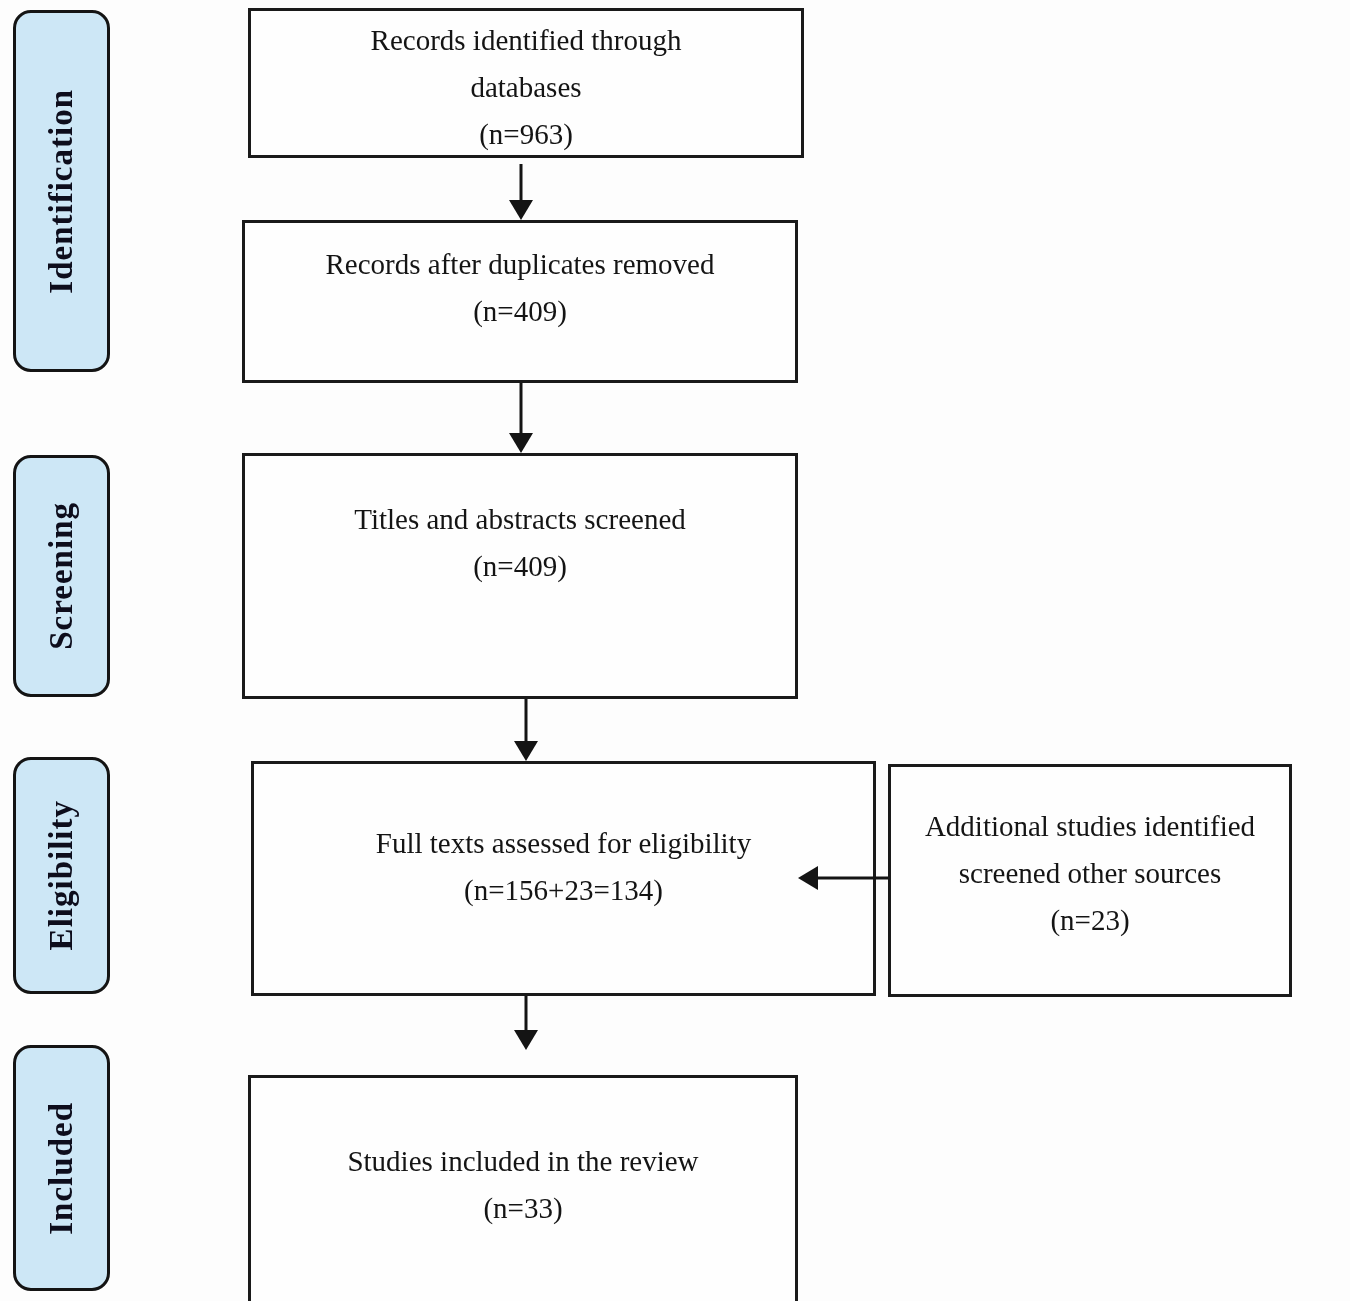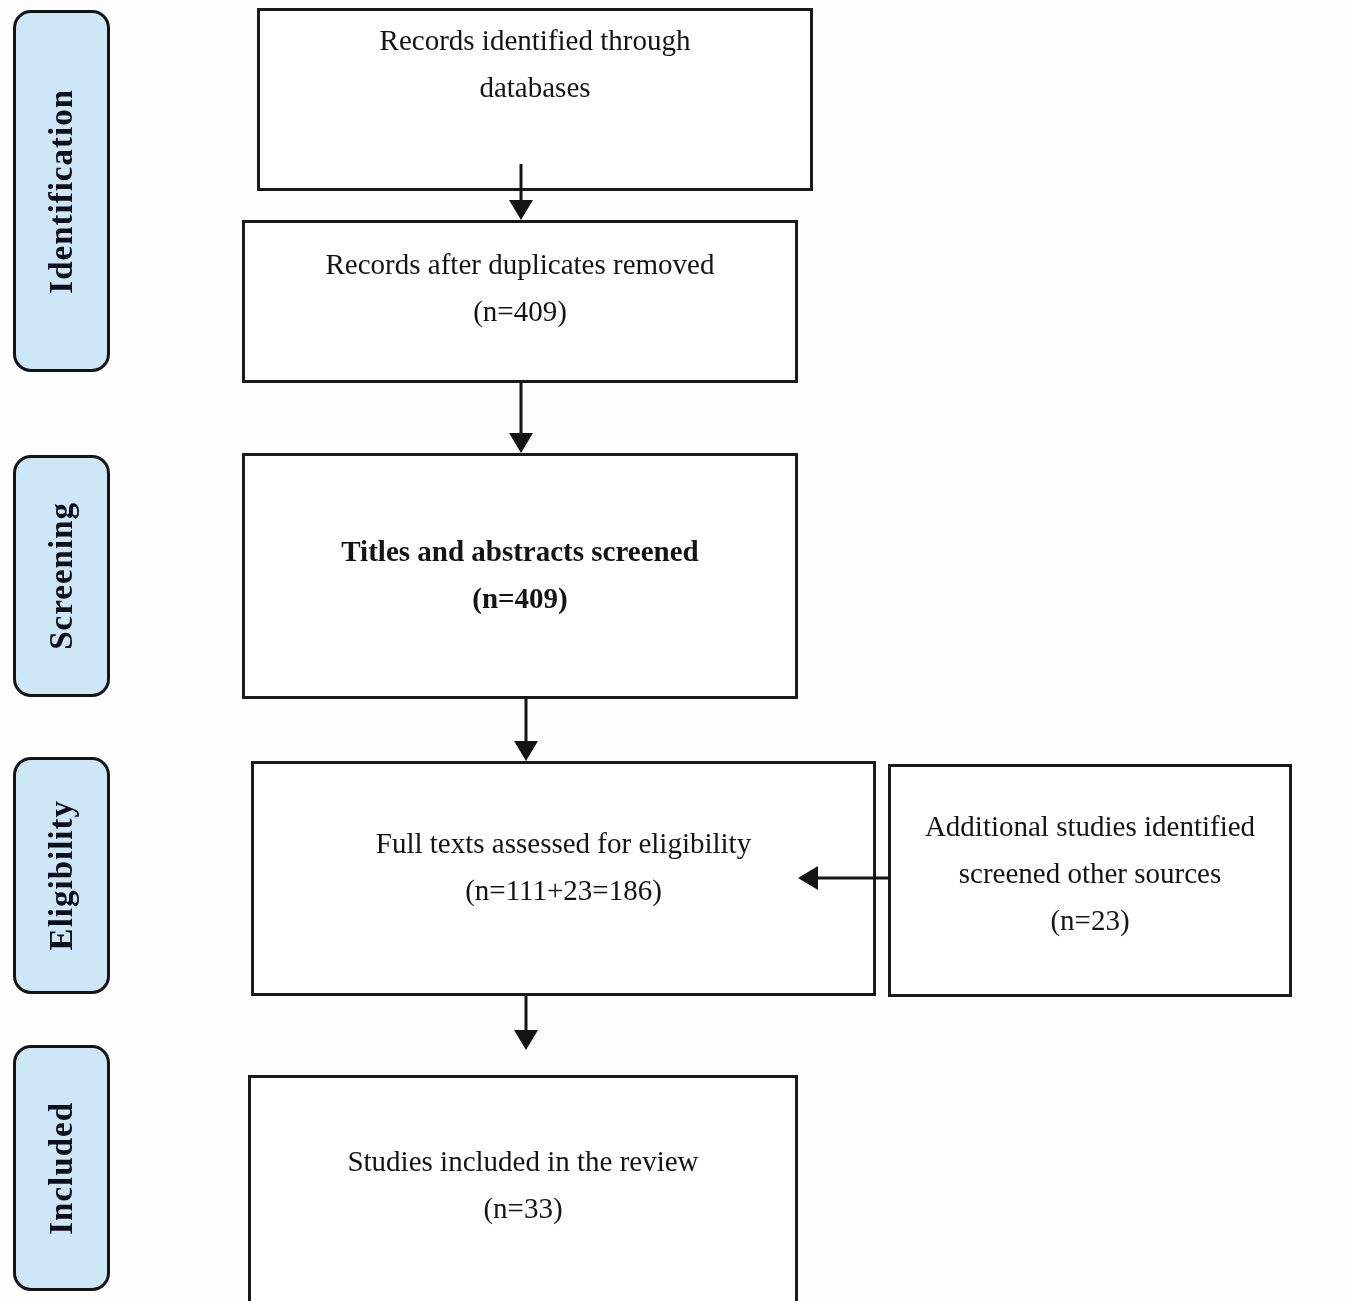--- a/index.html
+++ b/index.html
@@ -87,53 +87,54 @@
   <div class="stage" style="top:455px; height:242px;">
     <span class="stage-label">Screening</span>
   </div>
   <div class="stage" style="top:757px; height:237px;">
     <span class="stage-label">Eligibility</span>
   </div>
   <div class="stage" style="top:1045px; height:246px;">
     <span class="stage-label">Included</span>
   </div>
 
-  <div class="fbox" style="left:257px; top:8px; width:556px; height:183px; padding-top:6px;">
+  <div class="fbox" style="left:248px; top:8px; width:556px; height:150px; padding-top:6px;">
     <span class="line">Records identified through</span>
     <span class="line">databases</span>
+    <span class="line">(n=963)</span>
   </div>
 
   <div class="arrow-v" style="left:508px; top:164px; height:56px;">
     <span class="shaft"></span>
     <span class="head"></span>
   </div>
 
   <div class="fbox" style="left:242px; top:220px; width:556px; height:163px; padding-top:18px;">
     <span class="line">Records after duplicates removed</span>
     <span class="line">(n=409)</span>
   </div>
 
   <div class="arrow-v" style="left:508px; top:383px; height:70px;">
     <span class="shaft"></span>
     <span class="head"></span>
   </div>
 
-  <div class="fbox" style="left:242px; top:453px; width:556px; height:246px; padding-top:72px;font-weight:bold;">
+  <div class="fbox" style="left:242px; top:453px; width:556px; height:246px; padding-top:40px;">
     <span class="line">Titles and abstracts screened</span>
     <span class="line">(n=409)</span>
   </div>
 
   <div class="arrow-v" style="left:513px; top:699px; height:62px;">
     <span class="shaft"></span>
     <span class="head"></span>
   </div>
 
   <div class="fbox" style="left:251px; top:761px; width:625px; height:235px; padding-top:56px;">
     <span class="line">Full texts assessed for eligibility</span>
-    <span class="line">(n=111+23=186)</span>
+    <span class="line">(n=156+23=134)</span>
   </div>
 
   <div class="fbox" style="left:888px; top:764px; width:404px; height:233px; padding-top:36px;">
     <span class="line">Additional studies identified</span>
     <span class="line">screened other sources</span>
     <span class="line">(n=23)</span>
   </div>
 
   <div class="arrow-h" style="left:798px; top:865px; width:90px;">
     <span class="shaft"></span>

